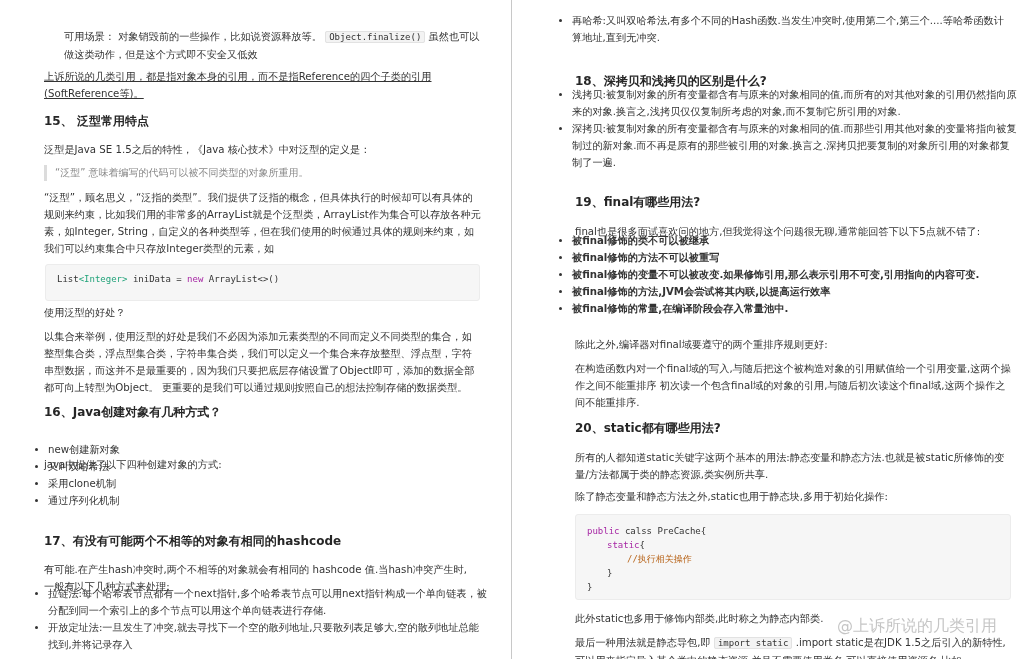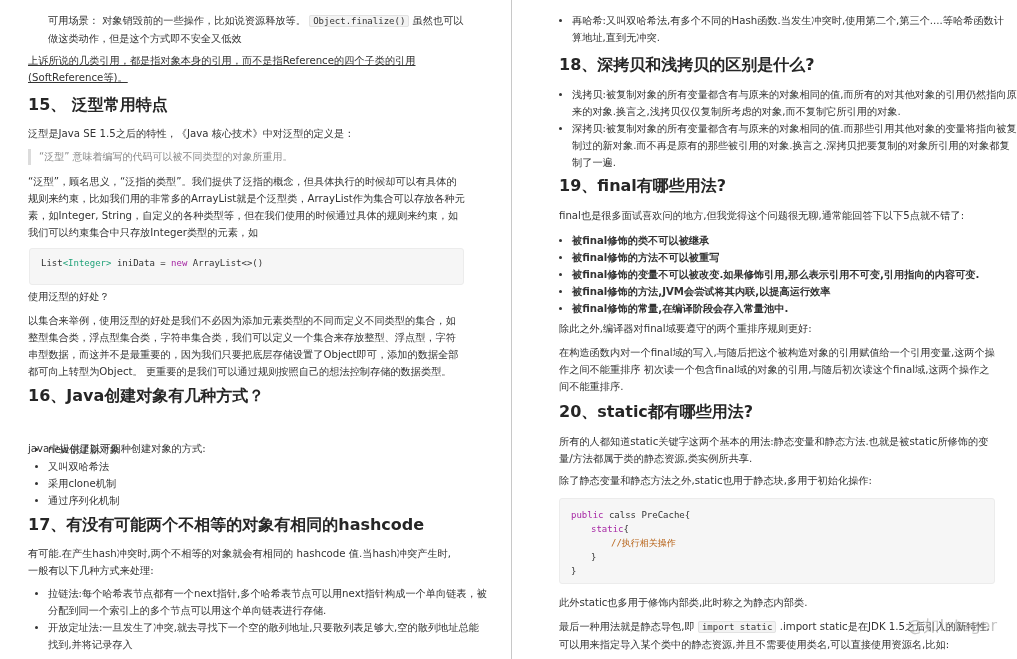--- a/index.html
+++ b/index.html
@@ -5,23 +5,23 @@
   html, body { margin: 0; padding: 0; }
   body {
     width: 1017px; height: 659px; overflow: hidden; background: #ffffff;
     font-family: "DejaVu Sans", "Liberation Sans", sans-serif;
     color: #333333; position: relative;
   }
   .page { position: absolute; top: 0; height: 659px; overflow: hidden; }
   .page-left { left: 0; width: 511px; }
   .page-right { left: 512px; width: 505px; }
   .divider { position: absolute; left: 511px; top: 0; width: 1px; height: 659px; background: #c8c8c8; }
-  .abs { position: absolute; margin: 0; }
+  .abs { position: absolute; margin: 16px; }
   p, li { font-size: 10.2px; line-height: 17px; color: #333; }
-  h2 { font-size: 16px; font-weight: bold; color: #262626; line-height: 20px; }
+  h2 { font-size: 12px; font-weight: bold; color: #262626; line-height: 20px; }
   .code-inline {
     font-family: "DejaVu Sans Mono", "Liberation Mono", monospace; font-size: 9px;
     background: #f3f3f3; border: 1px solid #e2e2e2; border-radius: 2px; padding: 0 3px; color: #333;
   }
   blockquote.abs {
     border-left: 3px solid #dcdcdc; padding-left: 8px; color: #888; font-size: 10px; line-height: 16px;
   }
   .code-block {
     background: #f6f6f6; border: 1px solid #ececec; border-radius: 3px;
     font-family: "DejaVu Sans Mono", "Liberation Mono", monospace; font-size: 9px; line-height: 14px;
@@ -103,13 +103,13 @@
   <p class="abs" style="left:47px; top:472px; width:440px;">除了静态变量和静态方法之外,static也用于静态块,多用于初始化操作:</p>
   <div class="abs code-block" style="left:47px; top:498px; width:436px; height:86px; padding:9px 11px;"><div><span class="kw">public</span><span> calss PreCache{</span></div><div style="padding-left:20px;"><span class="kw">static</span><span>{</span></div><div style="padding-left:40px;" class="cm">//执行相关操作</div><div style="padding-left:20px;">}</div><div>}</div></div>
   <p class="abs" style="left:47px; top:594px; width:440px;">此外static也多用于修饰内部类,此时称之为静态内部类.</p>
   <p class="abs" style="left:47px; top:618px; width:440px;">
     <span>最后一种用法就是静态导包,即</span>
     <span class="code-inline">import static</span>
     <span>.import static是在JDK 1.5之后引入的新特性,可以用来指定导入某个类中的静态资源,并且不需要使用类名,可以直接使用资源名,比如:</span>
   </p>
 </div>
 
-<div class="watermark">@如Integer</div>
+<div class="watermark">@上诉所说的几类引用</div>
 
 </body></html>

